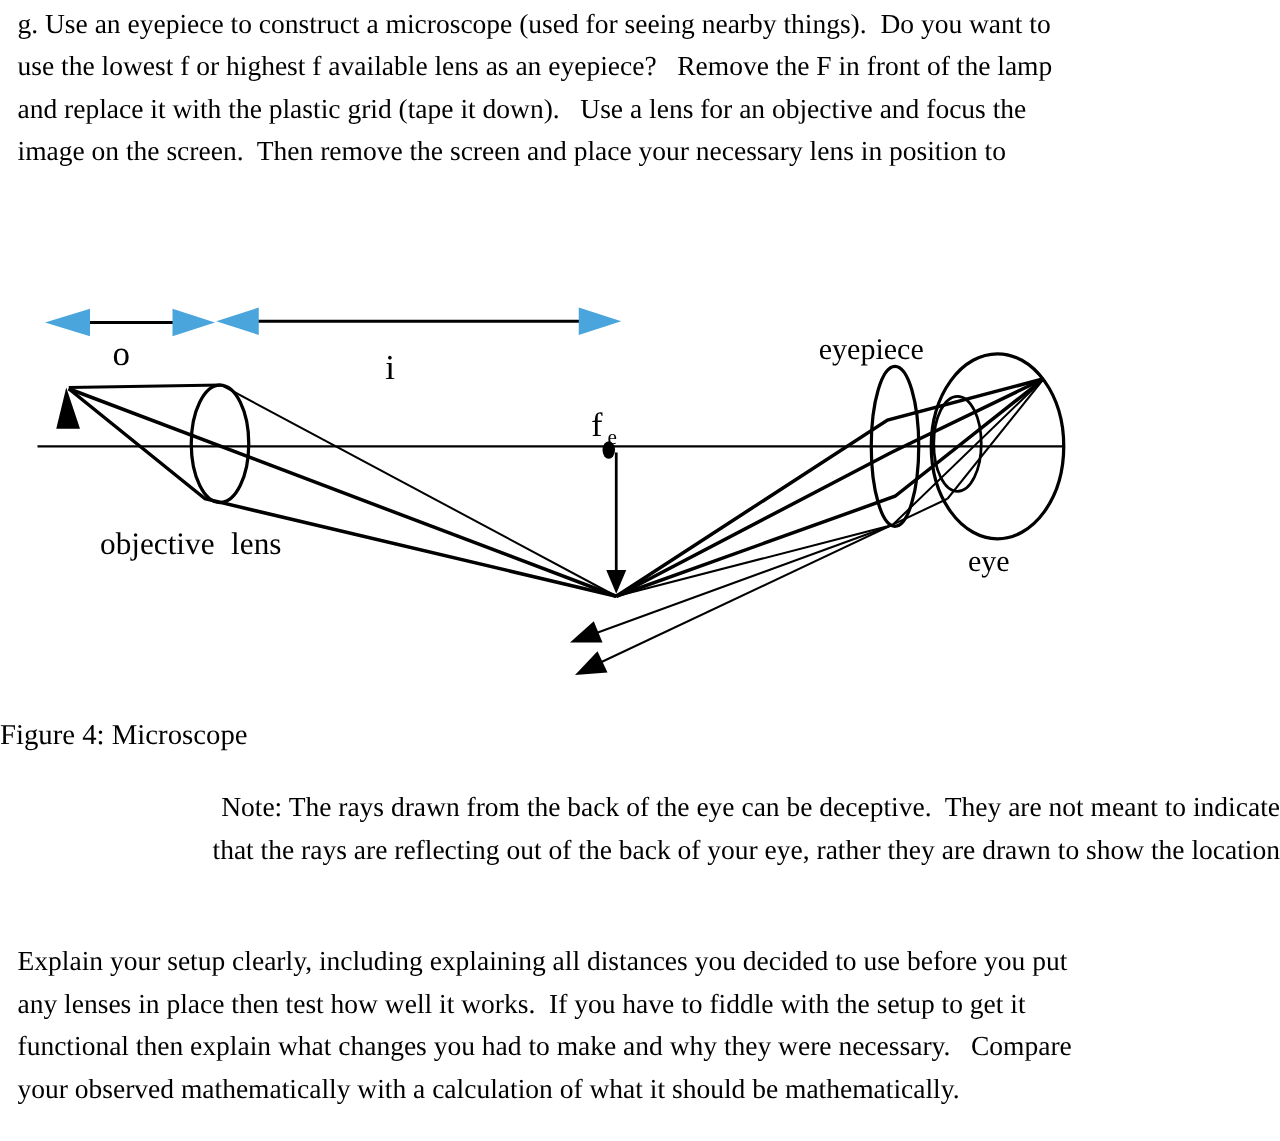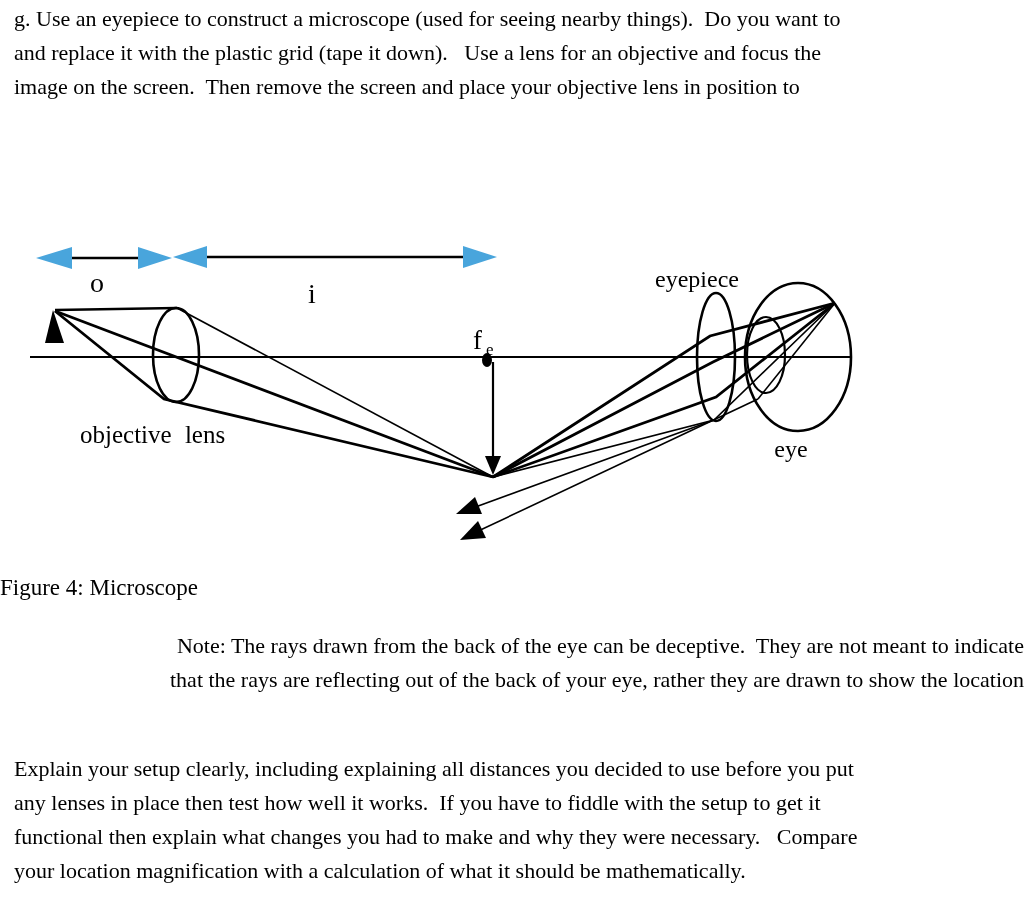--- a/index.html
+++ b/index.html
@@ -26,22 +26,23 @@
   svg.diagram{position:absolute;top:230px;left:0;}
   svg text{font-family:"Liberation Serif","DejaVu Serif",serif;fill:#000;}
 </style>
 </head>
 <body>
 
 <div class="page">
 
   <div class="intro">
     <div class="textline">g. Use an eyepiece to construct a microscope (used for seeing nearby things).  Do you want to</div>
+    <div class="textline">use the lowest f or highest f available lens as an eyepiece?   Remove the F in front of the lamp</div>
     <div class="textline">and replace it with the plastic grid (tape it down).   Use a lens for an objective and focus the</div>
-    <div class="textline">image on the screen.  Then remove the screen and place your objective lens in position to</div>
+    <div class="textline">image on the screen.  Then remove the screen and place your necessary lens in position to</div>
   </div>
 
   <svg class="diagram" width="1024" height="335" viewBox="0 230 1024 335">
 
     <g stroke="#000" stroke-width="2.4">
       <line x1="56" y1="258" x2="150" y2="258"></line>
       <line x1="192" y1="257" x2="478" y2="257"></line>
     </g>
 
     <g>
@@ -104,16 +105,16 @@
 
   <div class="note">
     <div class="textline">Note: The rays drawn from the back of the eye can be deceptive.  They are not meant to indicate</div>
     <div class="textline">that the rays are reflecting out of the back of your eye, rather they are drawn to show the location</div>
   </div>
 
   <div class="closing">
     <div class="textline">Explain your setup clearly, including explaining all distances you decided to use before you put</div>
     <div class="textline">any lenses in place then test how well it works.  If you have to fiddle with the setup to get it</div>
     <div class="textline">functional then explain what changes you had to make and why they were necessary.   Compare</div>
-    <div class="textline">your location magnification with a calculation of what it should be mathematically.</div>
+    <div class="textline">your observed mathematically with a calculation of what it should be mathematically.</div>
   </div>
 
 </div>
 
 </body></html>

